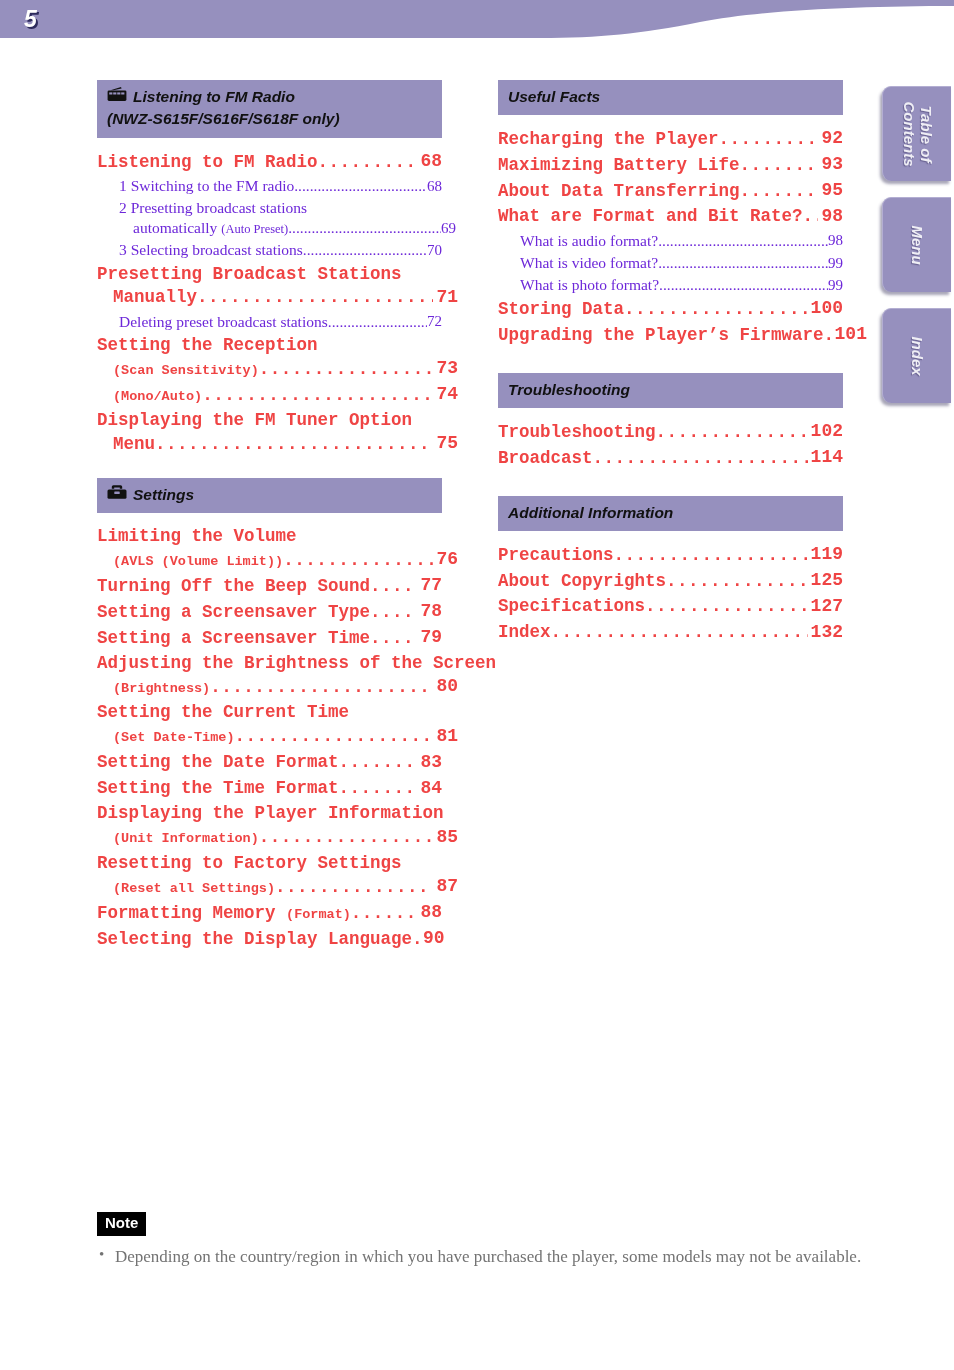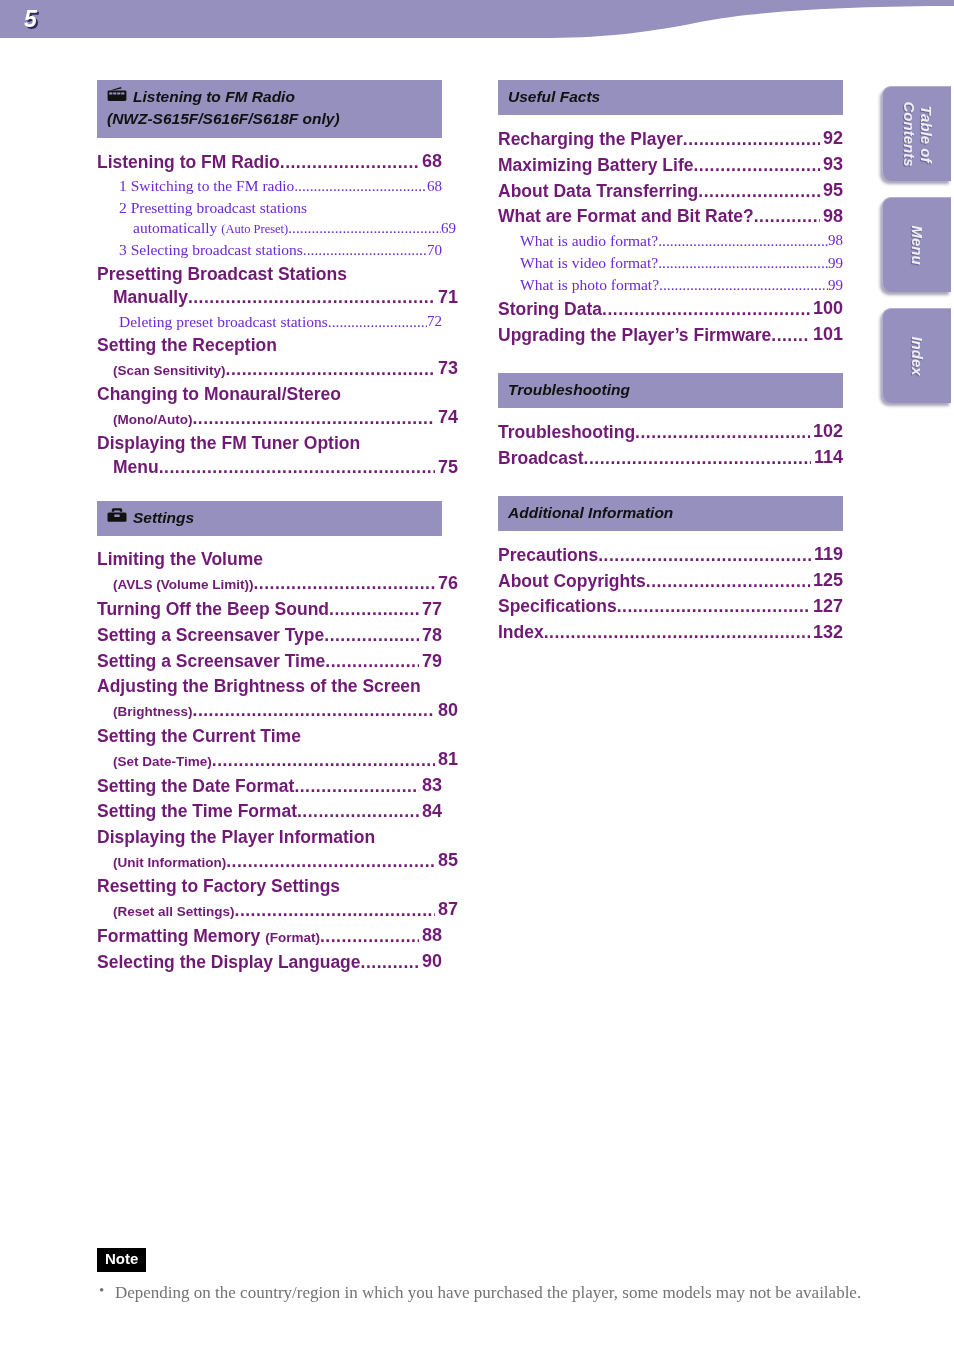--- a/index.html
+++ b/index.html
@@ -96,24 +96,24 @@
   .leader{
     flex:1 1 auto;
     overflow:hidden;
     white-space:nowrap;
     min-width:8px;
   }
   .pg{white-space:nowrap;flex:0 0 auto;}
 
   
   .lv1{
-    font-family:Liberation Sans, sans-serif;
+    font-family:Liberation Mono, monospace;
     font-weight:bold;
     font-size:17.5px;
-    color:#701a75;
+    color:#ef4444;
     line-height:1.33;
   }
   .lv1 .leader{font-weight:bold;letter-spacing:.5px;}
   .lv1 .pg{padding-left:3px;font-size:18px;}
   .lv1 .sub{font-size:13.5px;font-weight:bold;}
   .lv1-wrap{padding-left:16px;}
 
   
   .lv2{
     font-family:"Liberation Serif", serif;
@@ -124,21 +124,21 @@
     padding-left:22px;
   }
   .lv2 .sub{font-size:12.5px;}
   .lv2 .pg{font-size:15px;}
   .lv2-wrap{padding-left:14px;}
 
   .sec-block{margin-bottom:26px;text-align:right;}
   .sec-block.tight{margin-bottom:22px;}
 
   
-  .note-area{position:absolute;left:97px;top:1248px;width:790px;}
+  .note-area{position:absolute;left:97px;top:1212px;width:790px;}
   .note-badge{
     display:inline-block;
     background:#000000;
     color:#ffffff;
     font-family:"Liberation Sans", sans-serif;
     font-weight:bold;
     font-size:15px;
     padding:3px 8px 4px 8px;
     line-height:1.1;
   }
@@ -257,23 +257,20 @@
           <div class="row">
             <span class="txt">Setting the Reception</span>
           </div>
           <div class="row lv1-wrap">
             <span class="txt"><span class="sub">(Scan Sensitivity)</span></span>
             <span class="leader"> ..........................................................................................</span>
             <span class="pg">73</span>
           </div>
         </div>
         <div class="entry lv1">
-          <div class="row">
-            <span class="txt">Changing to Monaural/Stereo</span>
-          </div>
           <div class="row lv1-wrap">
             <span class="txt"><span class="sub">(Mono/Auto)</span></span>
             <span class="leader"> ..........................................................................................</span>
             <span class="pg">74</span>
           </div>
         </div>
         <div class="entry lv1">
           <div class="row">
             <span class="txt">Displaying the FM Tuner Option</span>
           </div>

